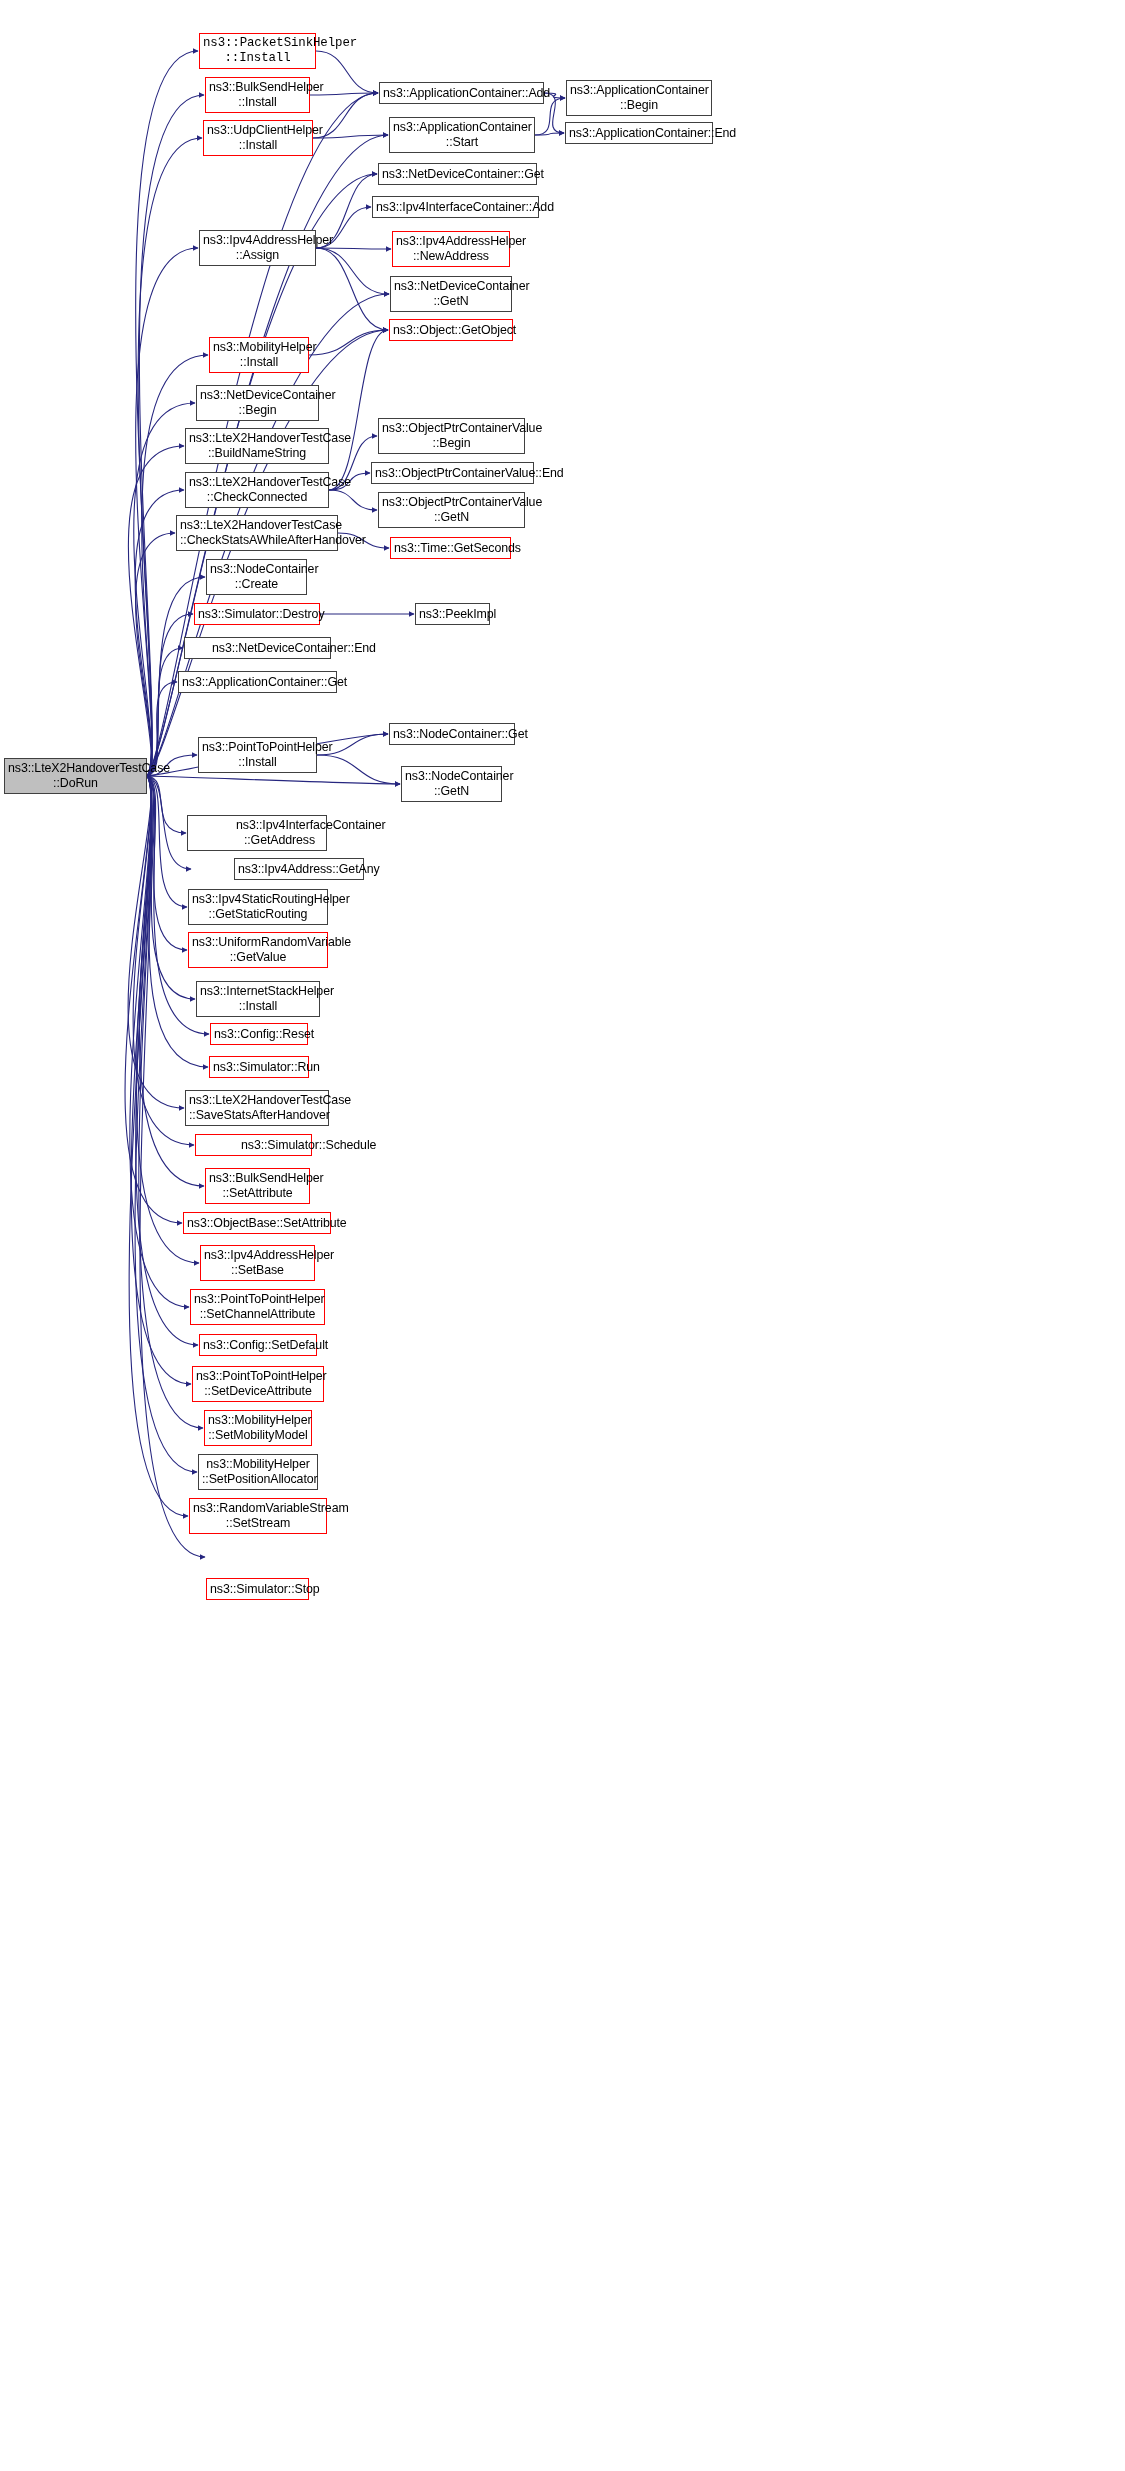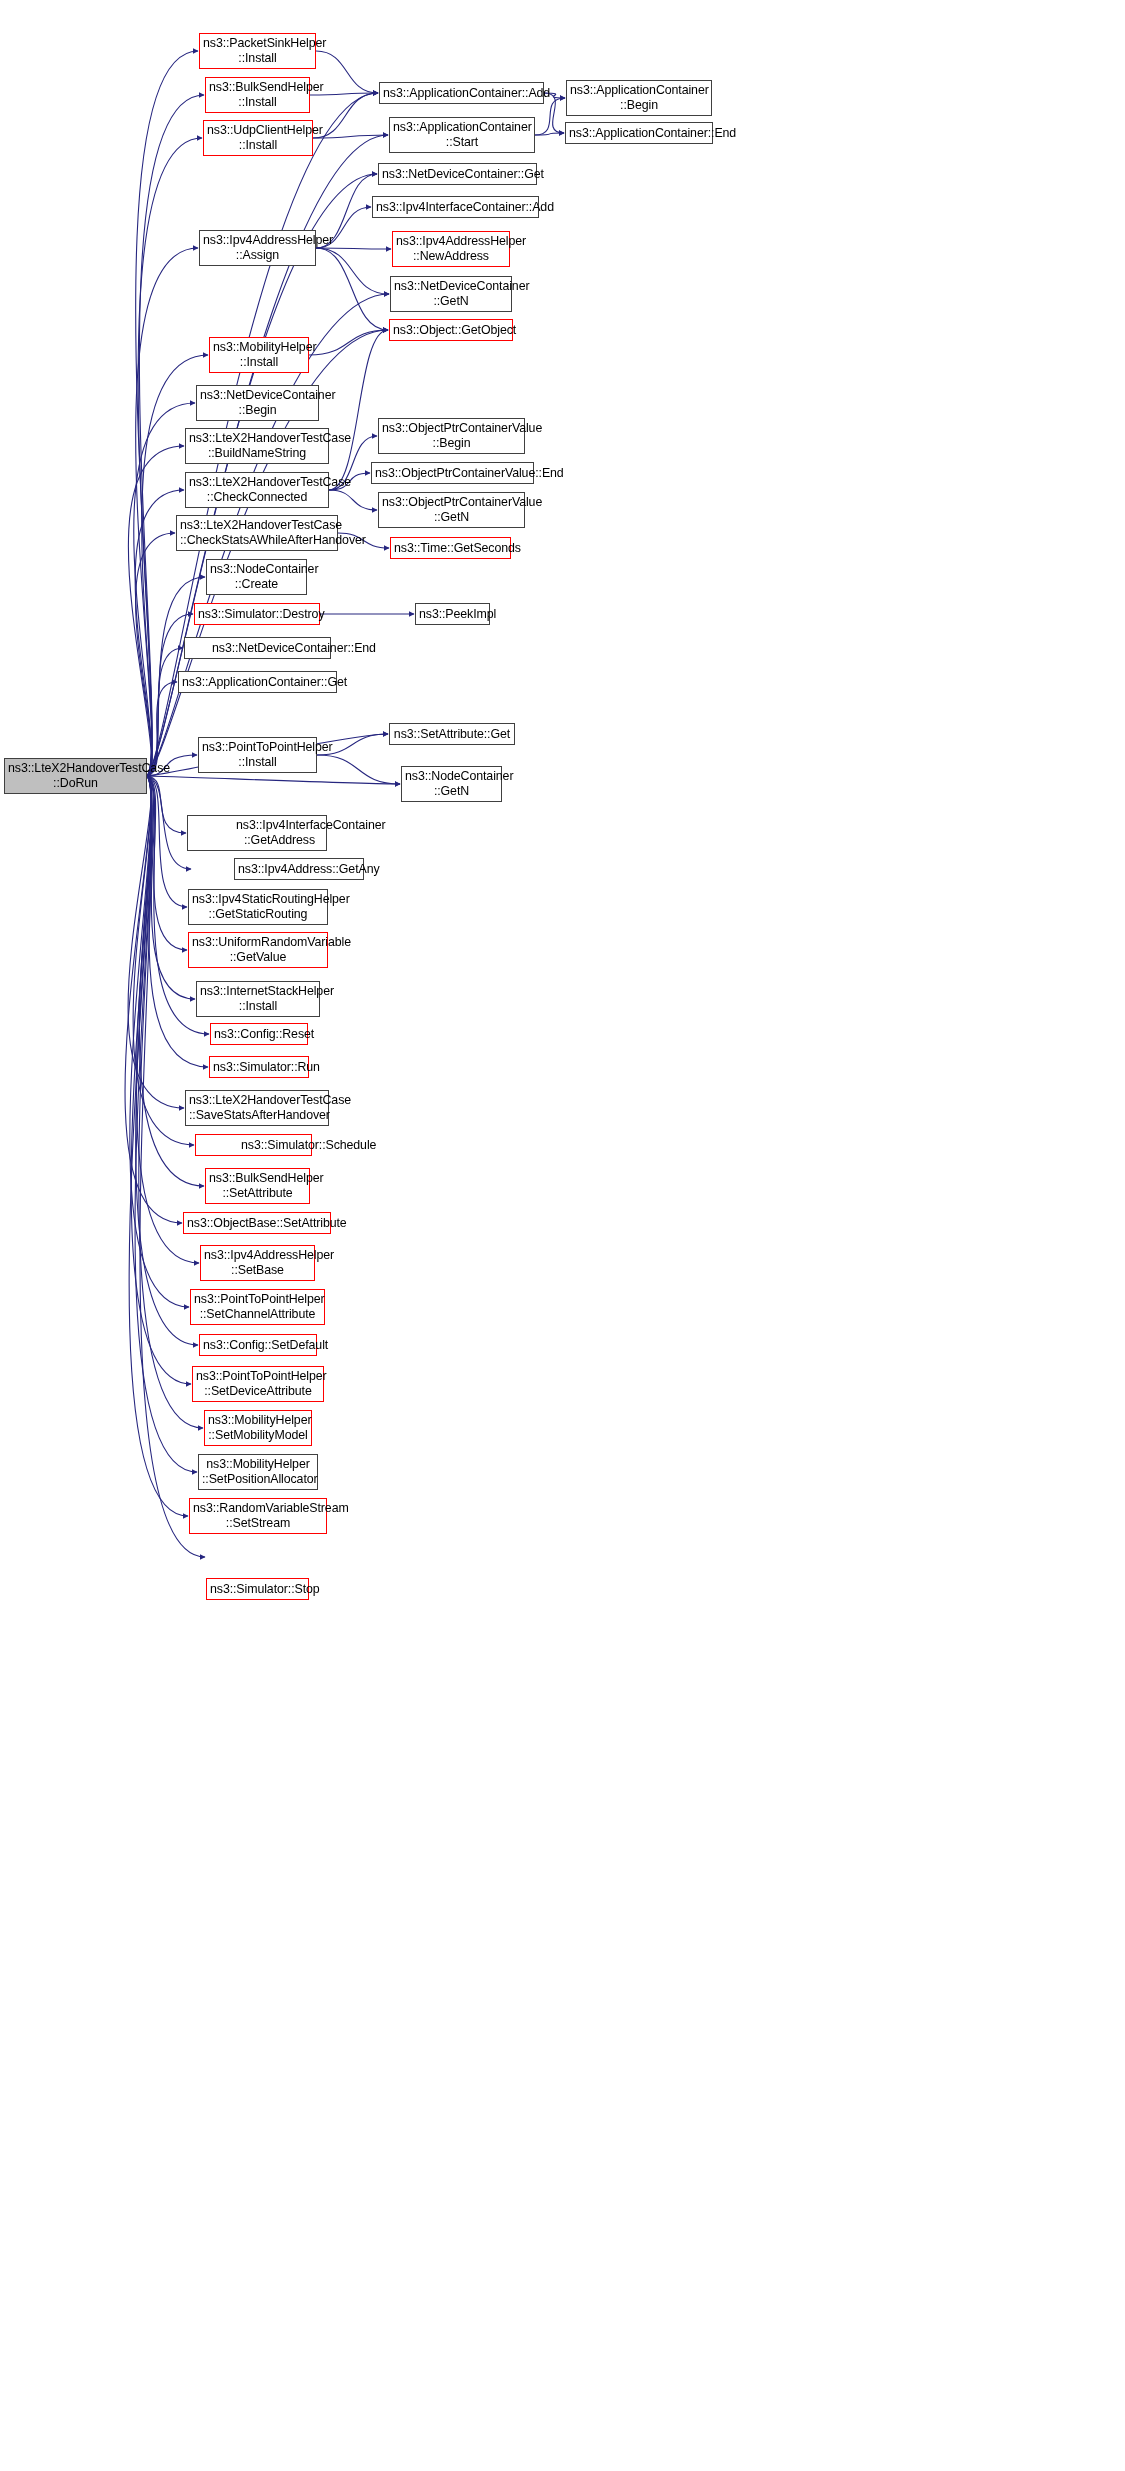--- a/index.html
+++ b/index.html
@@ -127,21 +127,21 @@
         <path d="M 329 490 C 361.45 490, 355.55 330, 388 330" fill="none" stroke="#26267f" stroke-width="1.1" marker-end="url(#arrow)"></path>
         <path d="M 338 533 C 366.05 533, 360.95 548, 389 548" fill="none" stroke="#26267f" stroke-width="1.1" marker-end="url(#arrow)"></path>
         <path d="M 320 614 C 371.7 614, 362.3 614, 414 614" fill="none" stroke="#26267f" stroke-width="1.1" marker-end="url(#arrow)"></path>
         <path d="M 317 755 C 356.05 755, 348.95 734, 388 734" fill="none" stroke="#26267f" stroke-width="1.1" marker-end="url(#arrow)"></path>
         <path d="M 317 755 C 362.65 755, 354.35 784, 400 784" fill="none" stroke="#26267f" stroke-width="1.1" marker-end="url(#arrow)"></path>
       </g>
   </svg>
   <div id="node-layer">
       <div class="node root" style="left: 4px; top: 758px; width: 143px; height: 36px;"><span>ns3::LteX2HandoverTestCase
 ::DoRun</span></div>
-      <div class="node red" style="left: 199px; top: 33px; width: 117px; height: 36px;"><span>ns3::PacketSinkHelper
+      <div class="node red" style="left: 199px; top: 33px; width: 117px; height: 36px; font-family: Liberation Mono, monospace;"><span>ns3::PacketSinkHelper
 ::Install</span></div>
       <div class="node red" style="left: 205px; top: 77px; width: 105px; height: 36px;"><span>ns3::BulkSendHelper
 ::Install</span></div>
       <div class="node red" style="left: 203px; top: 120px; width: 110px; height: 36px;"><span>ns3::UdpClientHelper
 ::Install</span></div>
       <div class="node black" style="left: 379px; top: 82px; width: 165px; height: 22px;"><span>ns3::ApplicationContainer::Add</span></div>
       <div class="node black" style="left: 389px; top: 117px; width: 146px; height: 36px;"><span>ns3::ApplicationContainer
 ::Start</span></div>
       <div class="node black" style="left: 566px; top: 80px; width: 146px; height: 36px;"><span>ns3::ApplicationContainer
 ::Begin</span></div>
@@ -170,21 +170,21 @@
 ::GetN</span></div>
       <div class="node red" style="left: 390px; top: 537px; width: 121px; height: 22px;"><span>ns3::Time::GetSeconds</span></div>
       <div class="node black" style="left: 176px; top: 515px; width: 162px; height: 36px;"><span>ns3::LteX2HandoverTestCase
 ::CheckStatsAWhileAfterHandover</span></div>
       <div class="node black" style="left: 206px; top: 559px; width: 101px; height: 36px;"><span>ns3::NodeContainer
 ::Create</span></div>
       <div class="node red" style="left: 194px; top: 603px; width: 126px; height: 22px;"><span>ns3::Simulator::Destroy</span></div>
       <div class="node black" style="left: 415px; top: 603px; width: 75px; height: 22px;"><span>ns3::PeekImpl</span></div>
       <div class="node black" style="left: 184px; top: 637px; width: 147px; height: 22px; padding-left: 27px;"><span>ns3::NetDeviceContainer::End</span></div>
       <div class="node black" style="left: 178px; top: 671px; width: 159px; height: 22px;"><span>ns3::ApplicationContainer::Get</span></div>
-      <div class="node black" style="left: 389px; top: 723px; width: 126px; height: 22px;"><span>ns3::SetAttribute::Get</span></div>
+      <div class="node black" style="left: 389px; top: 723px; width: 126px; height: 22px;"><span>ns3::NodeContainer::Get</span></div>
       <div class="node black" style="left: 198px; top: 737px; width: 119px; height: 36px;"><span>ns3::PointToPointHelper
 ::Install</span></div>
       <div class="node black" style="left: 401px; top: 766px; width: 101px; height: 36px;"><span>ns3::NodeContainer
 ::GetN</span></div>
       <div class="node black" style="left: 187px; top: 815px; width: 140px; height: 36px; padding-left: 48px;"><span>ns3::Ipv4InterfaceContainer
 ::GetAddress</span></div>
       <div class="node black" style="left: 192px; top: 858px; width: 130px; height: 22px; margin-left: 42px;"><span>ns3::Ipv4Address::GetAny</span></div>
       <div class="node black" style="left: 188px; top: 889px; width: 140px; height: 36px;"><span>ns3::Ipv4StaticRoutingHelper
 ::GetStaticRouting</span></div>
       <div class="node red" style="left: 188px; top: 932px; width: 140px; height: 36px;"><span>ns3::UniformRandomVariable

